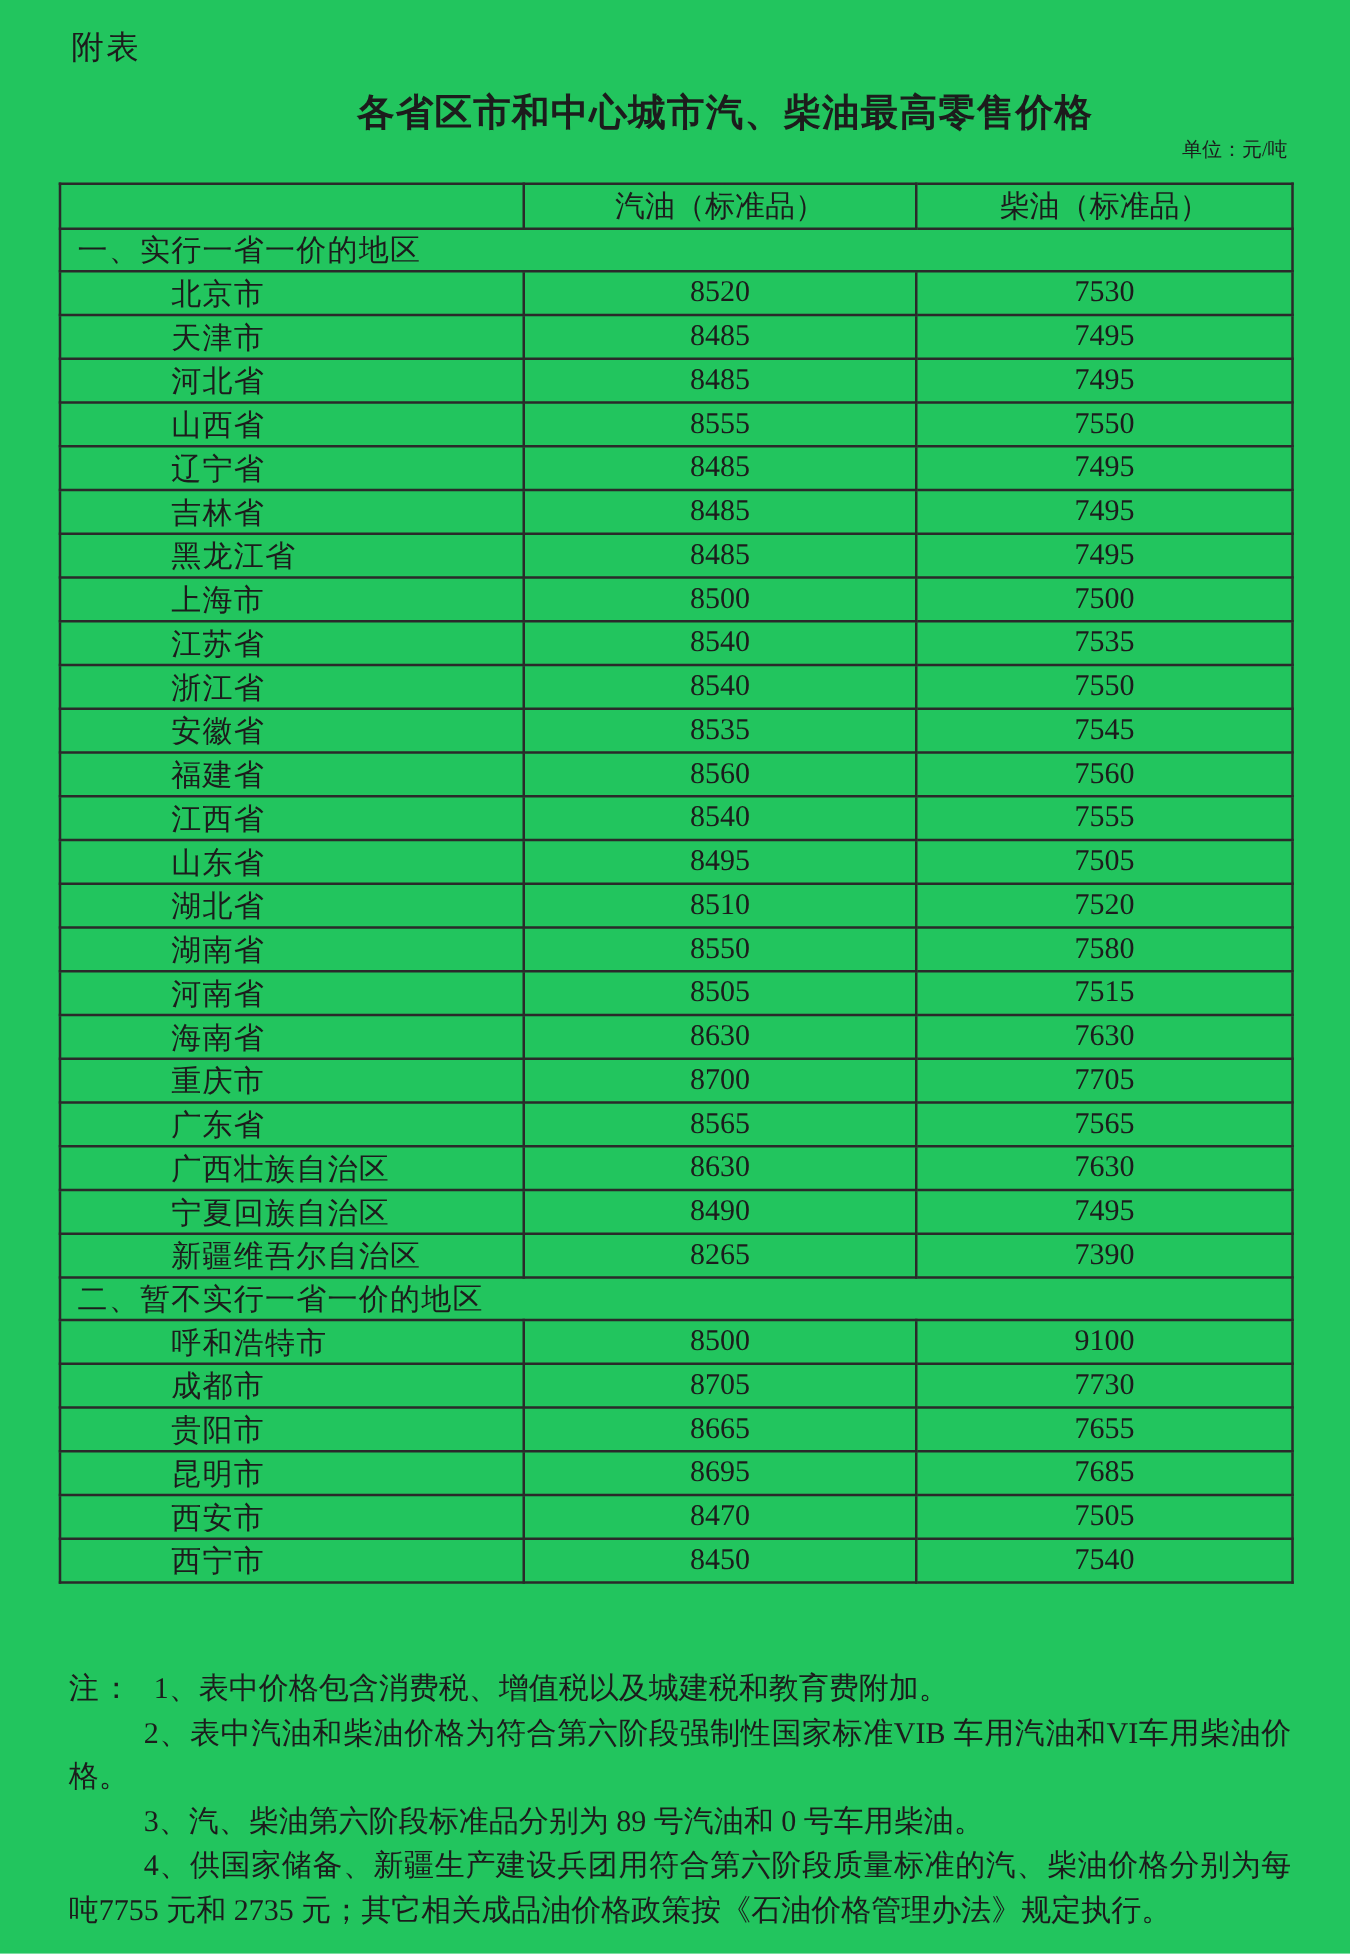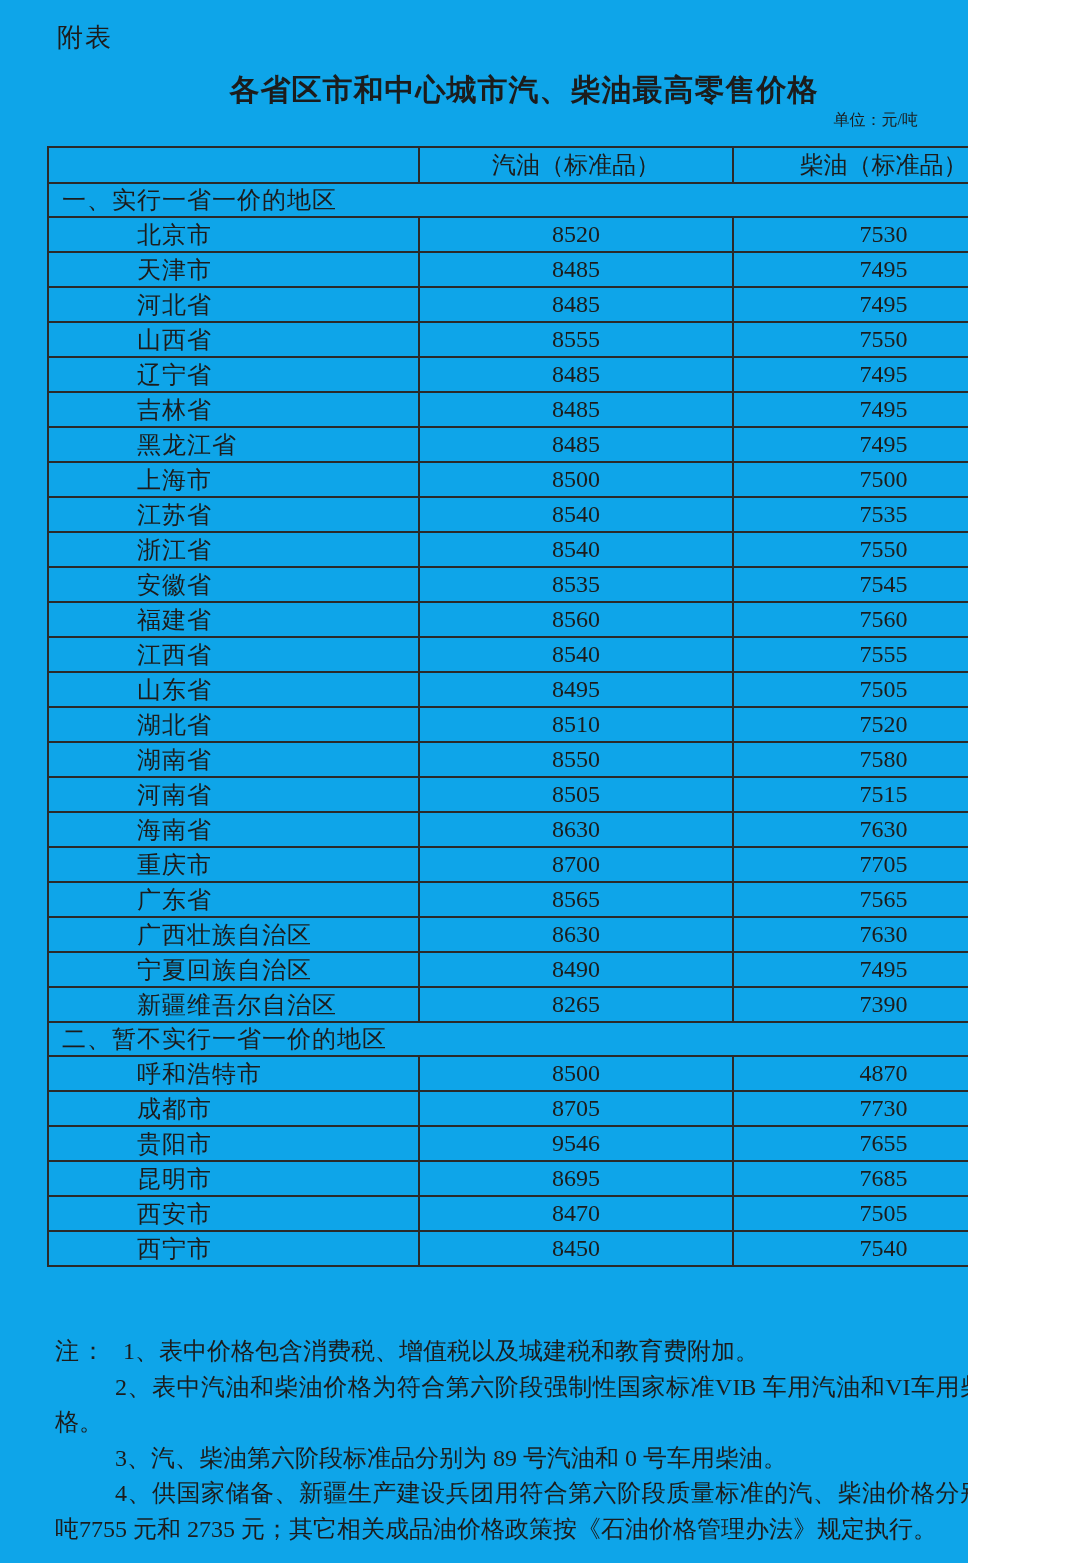--- a/index.html
+++ b/index.html
@@ -2,23 +2,23 @@
 <html lang="zh"><head>
 <meta charset="utf-8">
 <style>
   html, body {
     margin: 0;
     padding: 0;
     background: #ffffff;
   }
   .page {
     position: relative;
-    width: 968px;
+    width: 1080px;
     height: 1563px;
-    background: #0ea5e9;
+    background: #22c55e;
     color: #1c1c1c;
     font-family: "Liberation Serif", "DejaVu Serif", serif;
     overflow: hidden;
   }
   .appendix-label {
     position: absolute;
     left: 57px;
     top: 20px;
     font-size: 26px;
     letter-spacing: 2px;
@@ -250,30 +250,30 @@
           <td class="cell-region">新疆维吾尔自治区</td>
           <td class="cell-num">8265</td>
           <td class="cell-num">7390</td>
         </tr>
         <tr class="section-row">
           <td colspan="3">二、暂不实行一省一价的地区</td>
         </tr>
         <tr class="data-row">
           <td class="cell-region">呼和浩特市</td>
           <td class="cell-num">8500</td>
-          <td class="cell-num">4870</td>
+          <td class="cell-num">9100</td>
         </tr>
         <tr class="data-row">
           <td class="cell-region">成都市</td>
           <td class="cell-num">8705</td>
           <td class="cell-num">7730</td>
         </tr>
         <tr class="data-row">
           <td class="cell-region">贵阳市</td>
-          <td class="cell-num">9546</td>
+          <td class="cell-num">8665</td>
           <td class="cell-num">7655</td>
         </tr>
         <tr class="data-row">
           <td class="cell-region">昆明市</td>
           <td class="cell-num">8695</td>
           <td class="cell-num">7685</td>
         </tr>
         <tr class="data-row">
           <td class="cell-region">西安市</td>
           <td class="cell-num">8470</td>

